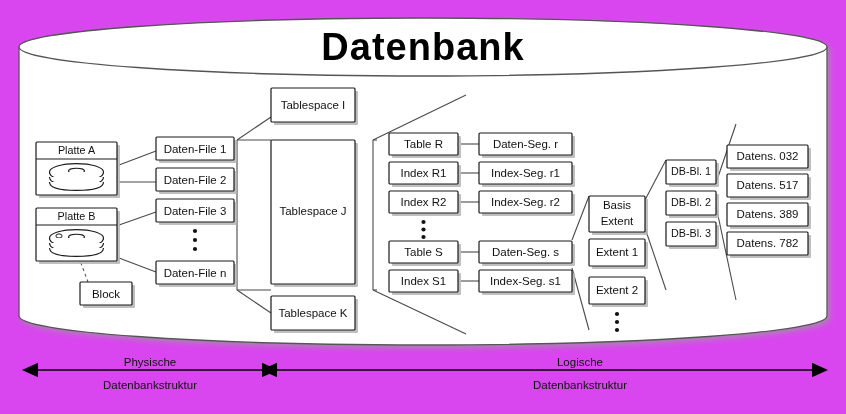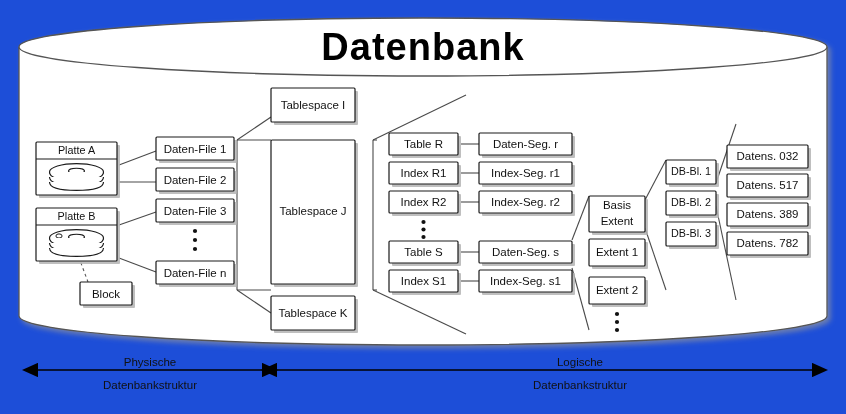--- a/index.html
+++ b/index.html
@@ -5,21 +5,21 @@
   html,body{margin:0;padding:0;background:#ffffff;}
   body{
     font-family:"Liberation Sans", sans-serif;
     -webkit-font-smoothing:antialiased;
   }
   #stage{
     position:relative;
     width:846px;
     height:414px;
     overflow:hidden;
-    background:#1d4ed8;
+    background:#d946ef;
   }
   #svgroot{
     position:absolute;
     left:0; top:0;
     width:846px;
     height:414px;
   }
   .boxtext{
     font-family:"Liberation Sans", sans-serif;
     font-size:11.5px;

